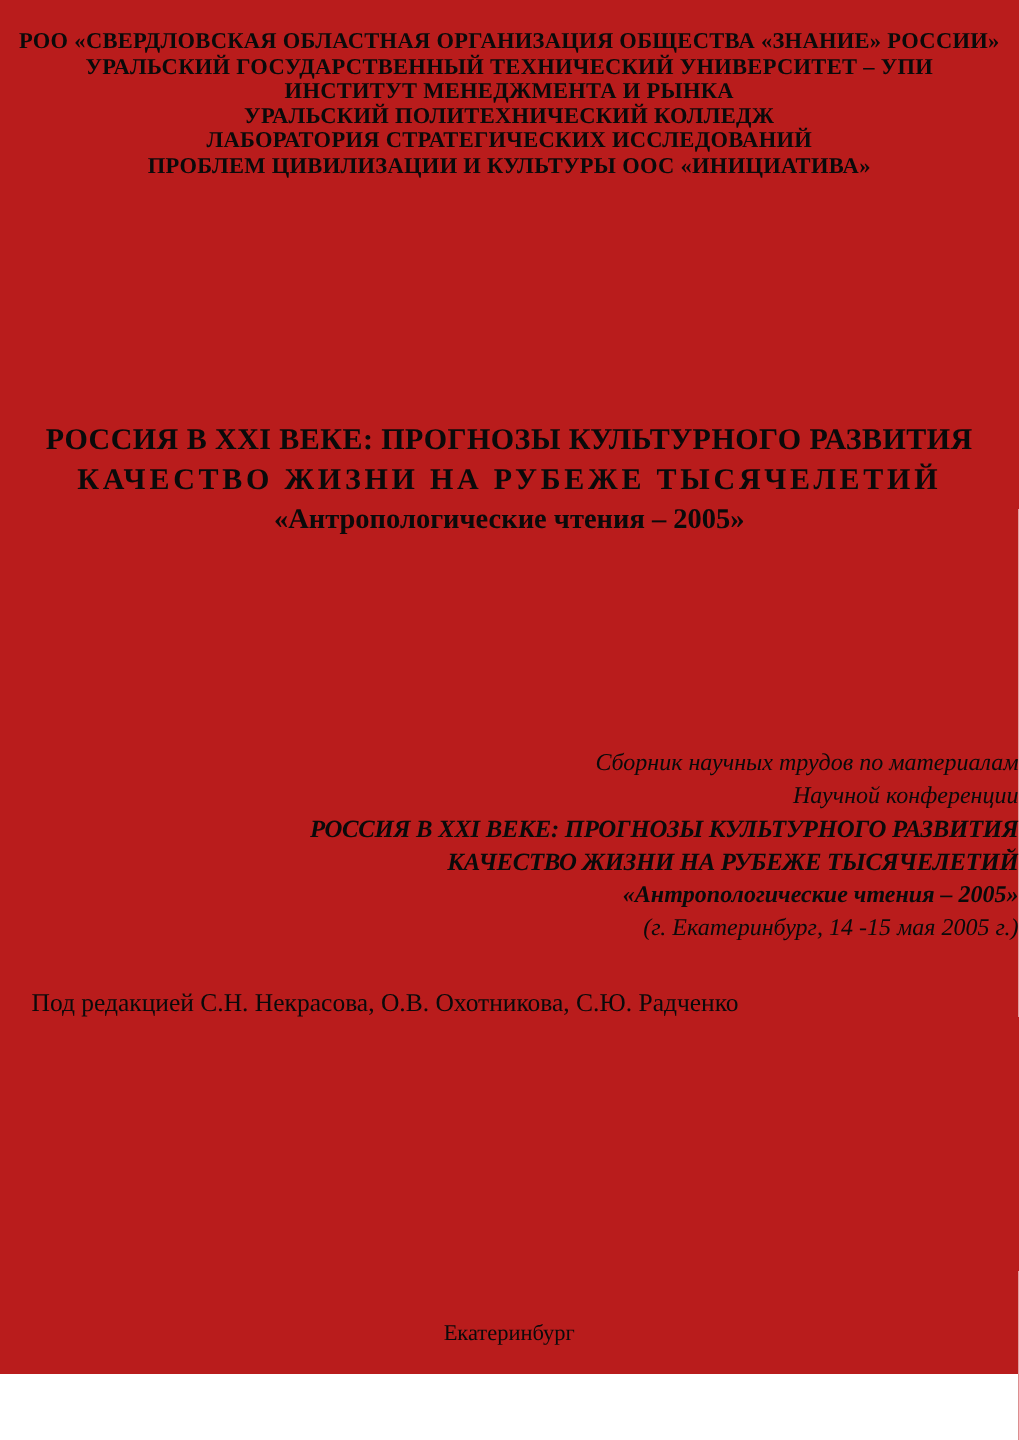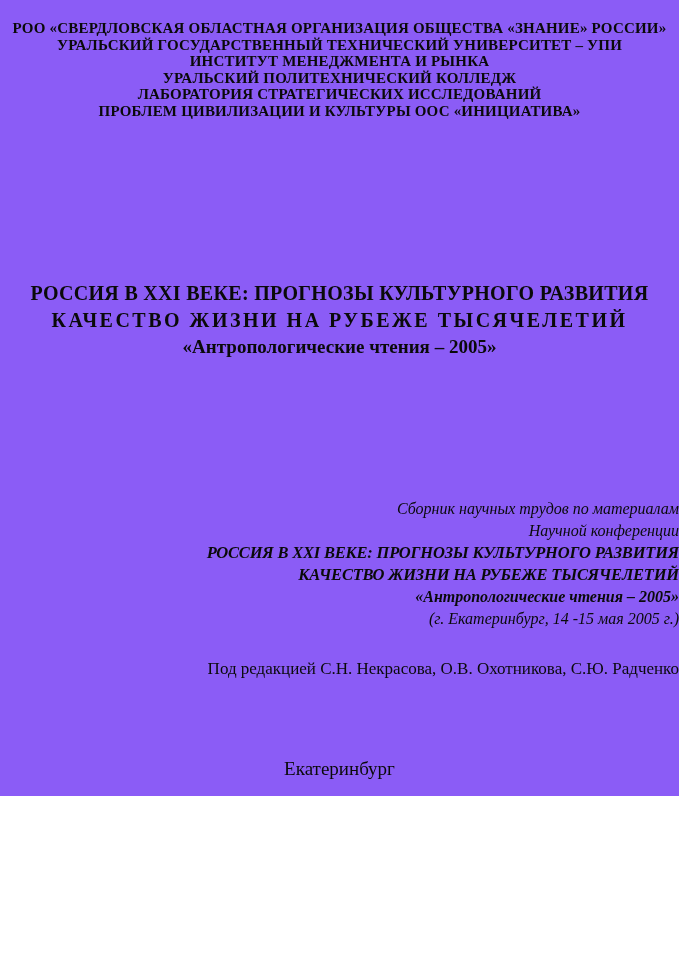--- a/index.html
+++ b/index.html
@@ -3,23 +3,23 @@
 <meta charset="utf-8">
 <style>
   html, body {
     margin: 0;
     padding: 0;
     background: #ffffff;
   }
   .page {
     position: relative;
     width: 679px;
-    height: 796px;
+    height: 916px;
     margin: 0 auto;
-    background: #8b5cf6;
+    background: #b91c1c;
     color: #0a0a0a;
     font-family: "Liberation Serif", serif;
     overflow: hidden;
     box-sizing: border-box;
   }
   .org-header {
     padding-top: 20px;
     text-align: center;
     font-weight: bold;
     font-size: 15px;
@@ -58,32 +58,32 @@
   .subtitle-block .caps {
     font-weight: bold;
     font-size: 16.5px;
     letter-spacing: -0.2px;
   }
   .subtitle-block .quoted {
     font-weight: bold;
   }
   .editors {
     margin-top: 28px;
-    text-align: right;
+    text-align: left;
     font-size: 17px;
     line-height: 22px;
     padding-left: 21px;
   }
   .footer {
     position: absolute;
     left: 0;
     right: 0;
     bottom: 16px;
     text-align: center;
-    font-size: 19px;
+    font-size: 15px;
     line-height: 22px;
   }
 </style>
 </head>
 <body>
 
 <div class="page">
 
   <div class="org-header">
     <div class="line">РОО «СВЕРДЛОВСКАЯ ОБЛАСТНАЯ ОРГАНИЗАЦИЯ ОБЩЕСТВА «ЗНАНИЕ» РОССИИ»</div>

